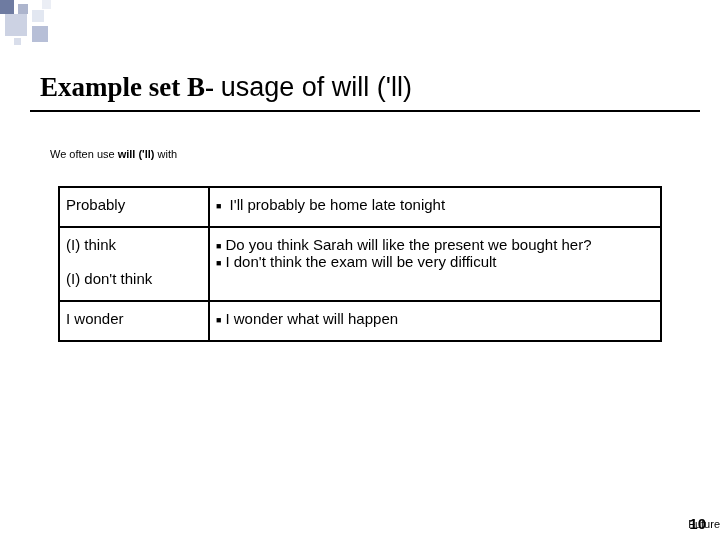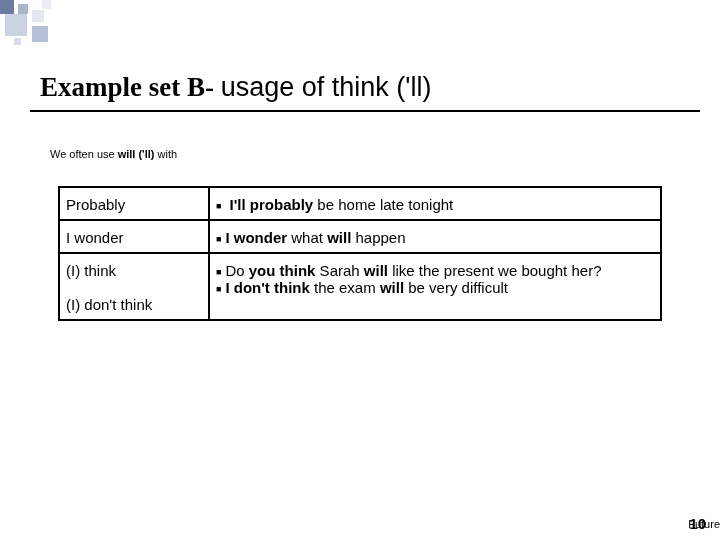--- a/index.html
+++ b/index.html
@@ -39,26 +39,26 @@
   }
   .intro .b { font-weight:bold; }
 
   table.grid {
     position:absolute; top:186px; left:58px;
     width:604px; border-collapse:collapse;
     font-size:15px;
   }
   table.grid td {
     border:2px solid #000;
-    padding:8px 6px 6px 6px;
+    padding:8px 6px 13px 6px;
     vertical-align:top;
   }
   .col-left { width:150px; }
   .bul { font-size:9px; display:inline-block; vertical-align:middle; margin-right:4px; }
-  .b { font-weight:bold; }
+  .b { font-weight:normal; }
 
   .footer-label {
     position:absolute; bottom:10px; left:0; right:0;
     text-align:right; font-size:11px;
   }
   .page-num {
     position:absolute; right:14px; bottom:8px;
     font-size:15px; font-weight:bold;
   }
 </style>
@@ -69,39 +69,39 @@
   <div class="sq sq1"></div>
     <div class="sq sq2"></div>
     <div class="sq sq3"></div>
   <div class="sq sq4"></div>
     <div class="sq sq5"></div>
     <div class="sq sq6"></div>
   <div class="sq sq7"></div>
 </div>
 
 <div class="title">
-  <span class="bold">Example set B- </span><span>usage of think ('ll)</span>
+  <span class="bold">Example set B- </span><span>usage of will ('ll)</span>
 </div>
 <div class="rule"></div>
 
 <div class="intro">
   <span>We often use </span><span class="b">will ('ll)</span><span> with</span>
 </div>
 
 <table class="grid">
   <tbody>
       <tr>
     <td class="col-left">Probably</td>
     <td><span class="bul">■</span> <span class="b">I'll probably</span> be home late tonight</td>
   </tr>
   <tr>
+    <td class="col-left">(I) think<br><br>(I) don't think</td>
+    <td><span class="bul">■</span>Do <span class="b">you think</span> Sarah <span class="b">will</span> like the present we bought her?<br><span class="bul">■</span><span class="b">I don't think</span> the exam <span class="b">will</span> be very difficult</td>
+  </tr>
+  <tr>
     <td class="col-left">I wonder</td>
     <td><span class="bul">■</span><span class="b">I wonder</span> what <span class="b">will</span> happen</td>
-  </tr>
-  <tr>
-    <td class="col-left">(I) think<br><br>(I) don't think</td>
-    <td><span class="bul">■</span>Do <span class="b">you think</span> Sarah <span class="b">will</span> like the present we bought her?<br><span class="bul">■</span><span class="b">I don't think</span> the exam <span class="b">will</span> be very difficult</td>
   </tr>
 </tbody>
   </table>
 
 <div class="footer-label">Future</div>
 <div class="page-num">10</div>
 
 </body></html>

